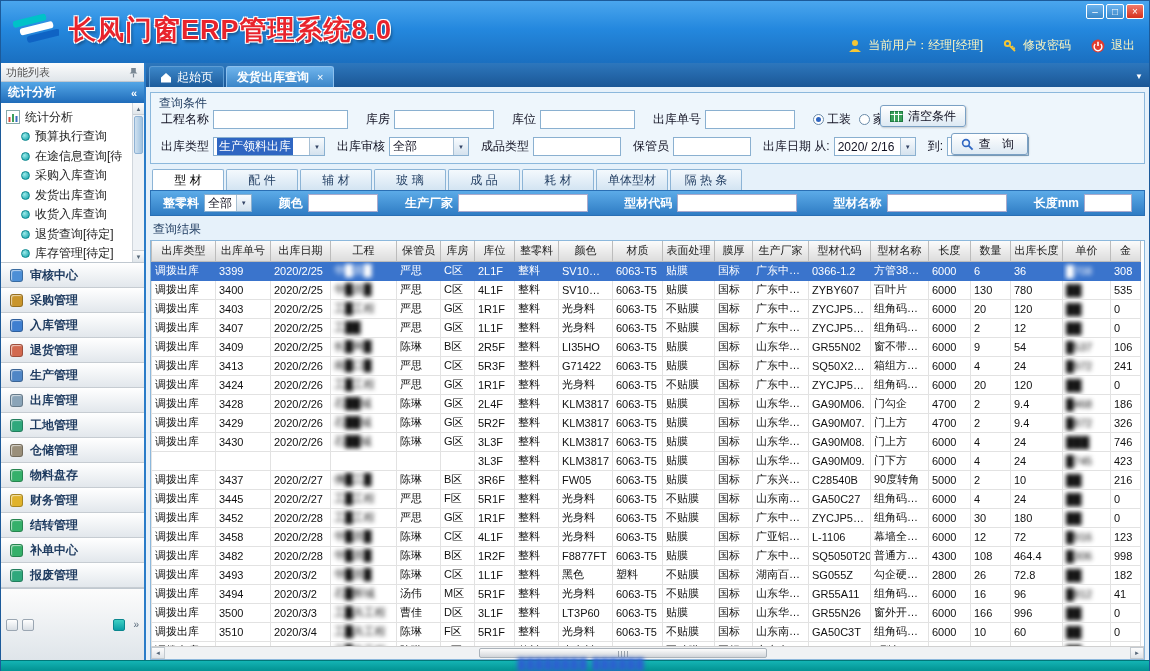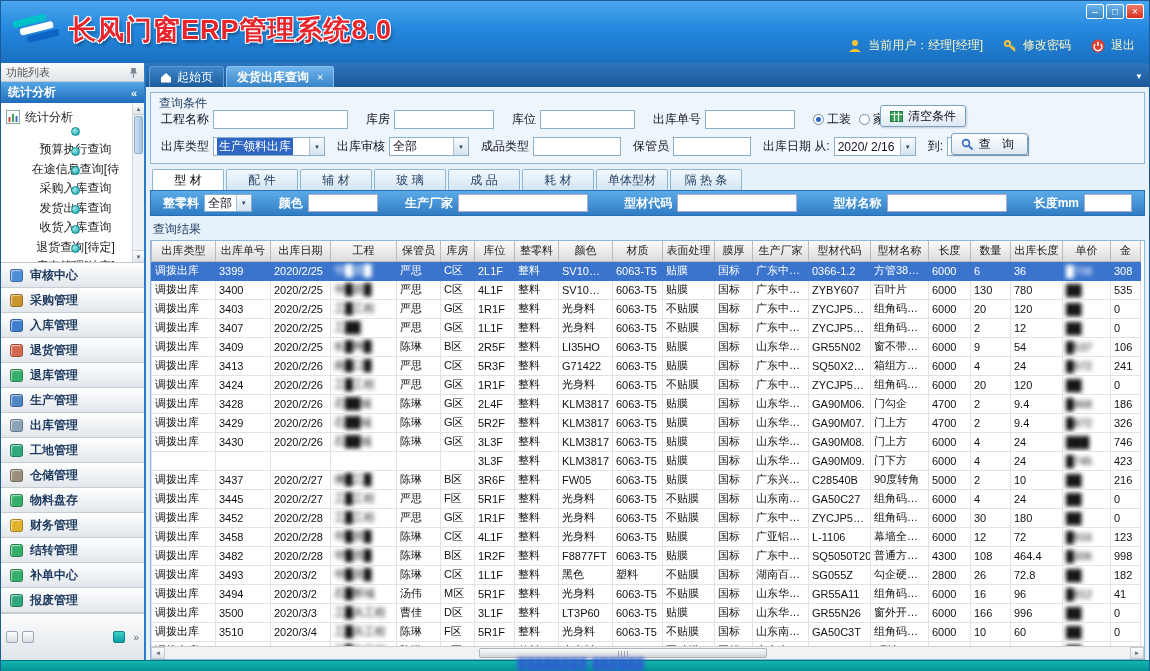--- a/index.html
+++ b/index.html
@@ -21,21 +21,21 @@
   
   .layout{display:flex;height:597px;flex:none;}
 
   
   .sidebar{width:145px;flex:none;background:#ec4899;border-right:2px solid #2a7cc8;display:flex;flex-direction:column;}
   .sb-title{height:19px;flex:none;background:linear-gradient(#fcfcfc,#dfe5ea);border-bottom:1px solid #c0c8d0;font-size:11px;color:#555;display:flex;align-items:center;justify-content:space-between;padding:0 5px;}
   .sb-section{height:21px;flex:none;background:linear-gradient(#54a6e6,#1f6cba);color:#fff;font-size:12px;font-weight:bold;display:flex;align-items:center;justify-content:space-between;padding:0 7px;cursor:pointer;}
   .sb-section .chev{font-size:11px;cursor:pointer;}
   .sb-tree{position:relative;height:160px;flex:none;background:#fff;border-bottom:1px solid #c0c8d0;padding:4px 14px 3px 5px;overflow:hidden;}
   .tree-root{display:flex;align-items:center;gap:5px;font-size:12px;color:#222;height:20px;cursor:pointer;white-space:nowrap;}
-  .tree-item{display:flex;align-items:center;gap:5px;font-size:12px;color:#222;height:19.5px;padding-left:15px;cursor:pointer;white-space:nowrap;flex-direction:column;}
+  .tree-item{display:flex;align-items:center;gap:5px;font-size:12px;color:#222;height:19.5px;padding-left:15px;cursor:pointer;white-space:nowrap;}
   .tree-bullet{width:9px;height:9px;border-radius:50%;background:radial-gradient(circle at 35% 35%,#9beaea,#0a9ea6);border:1px solid #0a878e;flex:none;}
   .vscroll{position:absolute;top:0;right:0;width:12px;height:100%;background:#eef2f6;border-left:1px solid #d0d6dc;font-size:6px;color:#567;}
   .vs-btn{height:12px;display:flex;align-items:center;justify-content:center;background:linear-gradient(#fdfdfd,#dfe5ea);border-bottom:1px solid #c8ced4;cursor:pointer;}
   .vs-btn.bottom{position:absolute;bottom:0;left:0;right:0;border-top:1px solid #c8ced4;border-bottom:none;}
   .vs-thumb{margin:1px;height:38px;background:linear-gradient(90deg,#cfe0ef,#9fc2e0);border:1px solid #8fb2d4;border-radius:2px;cursor:pointer;}
   #accordion{flex:none;}
   .acc-item{height:25px;display:flex;align-items:center;gap:7px;padding:0 9px;background:linear-gradient(#ffffff,#e2e7ec);border-bottom:1px solid #c6ccd2;font-size:12px;font-weight:bold;color:#1d3a5f;cursor:pointer;}
   .acc-icon{width:13px;height:13px;border-radius:3px;flex:none;border:1px solid rgba(0,0,0,.25);box-shadow:inset 1px 1px 1px rgba(255,255,255,.6);}
   .sb-footer{flex:1;background:linear-gradient(#fcfcfc,#dfe5ea);border-top:1px solid #c0c8d0;display:flex;align-items:center;gap:4px;padding:0 5px;font-size:10px;color:#567;}
   .ficon{width:12px;height:12px;border:1px solid #9aa6b2;border-radius:2px;background:linear-gradient(#fff,#d8dee4);}
@@ -216,24 +216,20 @@
           </div>
           <div class="acc-item">
             <span class="acc-icon" style="background: linear-gradient(rgb(63, 127, 208), rgb(63, 127, 208)) rgb(63, 127, 208);"></span>
             <span class="acc-label">入库管理</span>
           </div>
           <div class="acc-item">
             <span class="acc-icon" style="background: linear-gradient(rgb(210, 105, 79), rgb(210, 105, 79)) rgb(210, 105, 79);"></span>
             <span class="acc-label">退货管理</span>
           </div>
           <div class="acc-item">
-            <span class="acc-icon" style="background: linear-gradient(rgb(53, 176, 106), rgb(53, 176, 106)) rgb(53, 176, 106);"></span>
-            <span class="acc-label">退库管理</span>
-          </div>
-          <div class="acc-item">
             <span class="acc-icon" style="background: linear-gradient(rgb(79, 134, 198), rgb(79, 134, 198)) rgb(79, 134, 198);"></span>
             <span class="acc-label">生产管理</span>
           </div>
           <div class="acc-item">
             <span class="acc-icon" style="background: linear-gradient(rgb(138, 164, 184), rgb(138, 164, 184)) rgb(138, 164, 184);"></span>
             <span class="acc-label">出库管理</span>
           </div>
           <div class="acc-item">
             <span class="acc-icon" style="background: linear-gradient(rgb(47, 168, 124), rgb(47, 168, 124)) rgb(47, 168, 124);"></span>
             <span class="acc-label">工地管理</span>

